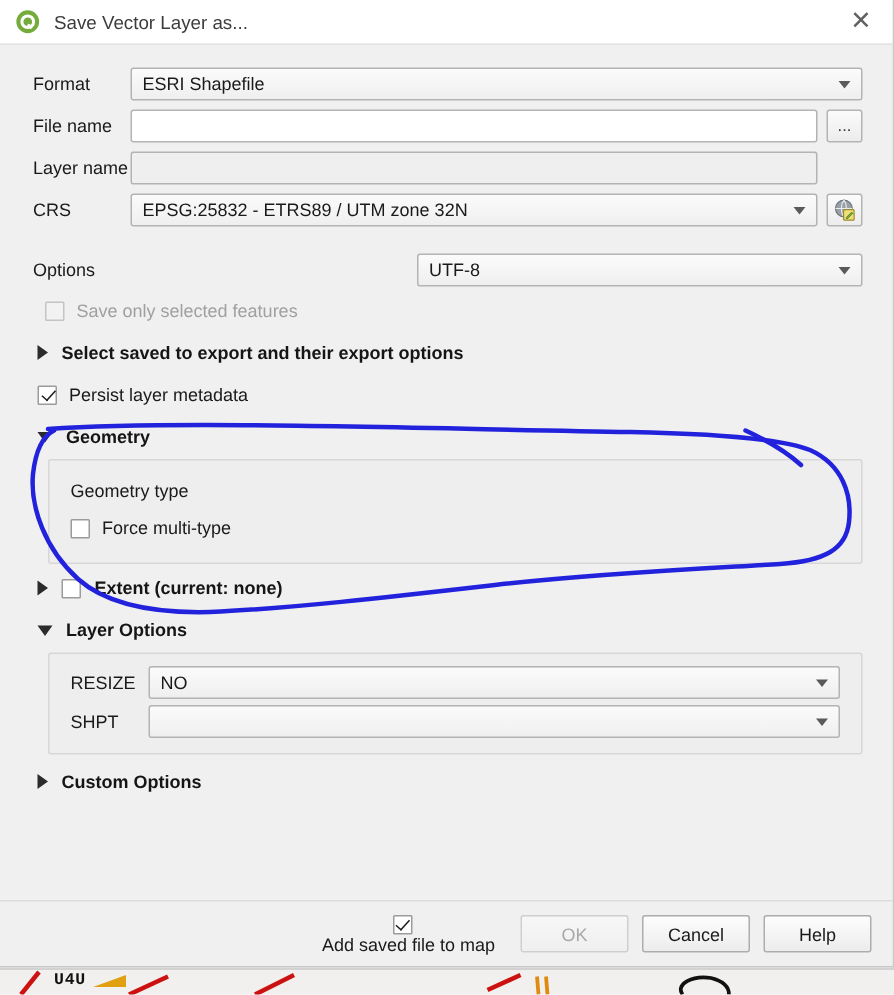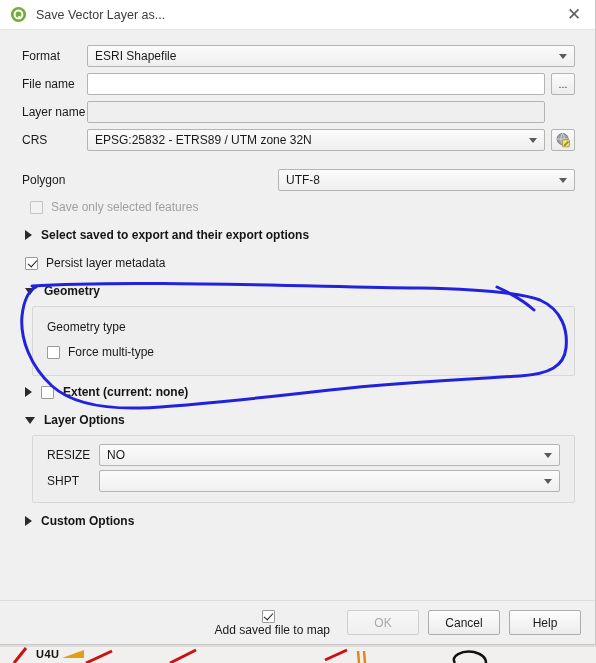--- a/index.html
+++ b/index.html
@@ -20,21 +20,21 @@
   
   #map-canvas {
     position: absolute;
     left: 0; top: 0;
     width: 596px; height: 663px;
     background: #f2f0ee;
     overflow: hidden;
   }
   #map-canvas .map-label {
     position: absolute;
-    font-family: Liberation Sans, sans-serif;
+    font-family: Liberation Mono, monospace;
     font-size: 11px;
     font-weight: bold;
     color: #111;
     letter-spacing: 0.5px;
   }
 
   
   #dialog {
     position: absolute;
     left: 0; top: 0;
@@ -349,21 +349,21 @@
         <svg class="globe-icon" width="16" height="16" viewBox="0 0 16 16">
           <circle cx="7.6" cy="7" r="5.6" fill="#9aa0a8" stroke="#6d737b" stroke-width="0.8"></circle>
           <path d="M2 7 h11.2 M7.6 1.4 C5.4 4 5.4 10 7.6 12.6 M7.6 1.4 C9.8 4 9.8 10 7.6 12.6" stroke="#e8ecef" stroke-width="0.7" fill="none"></path>
           <rect x="7.4" y="7.8" width="7" height="7" rx="0.7" fill="#f2e07a" stroke="#9a8a2a" stroke-width="0.8"></rect>
           <path d="M9 13.2 L12.8 9.4 L13.6 10.2 L9.8 14 Z" fill="#7ab83a" stroke="#4f7a22" stroke-width="0.6"></path>
         </svg>
       </div>
     </div>
 
     <div class="form-row" style="margin-top:12px;">
-      <div class="row-label">Polygon</div>
+      <div class="row-label">Options</div>
       <div style="flex:1"></div>
       <div class="combo" style="width:297px;">
         <span class="combo-text">UTF-8</span>
         <span class="arrow"></span>
       </div>
     </div>
 
     <div class="cbrow" style="padding-left:8px;">
       <span class="checkbox disabled"></span>
       <span class="cblabel disabled">Save only selected features</span>

